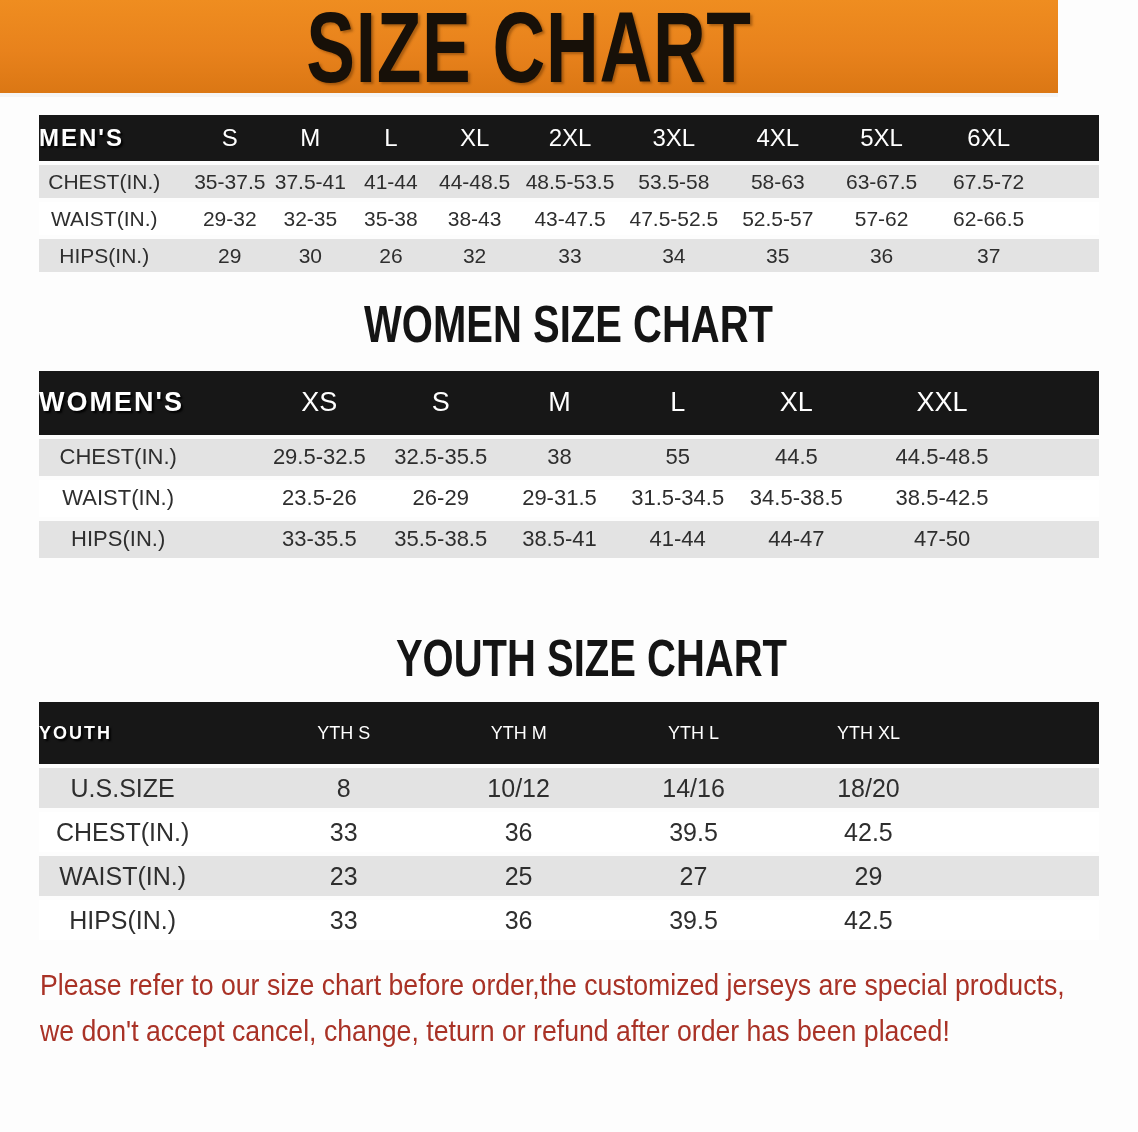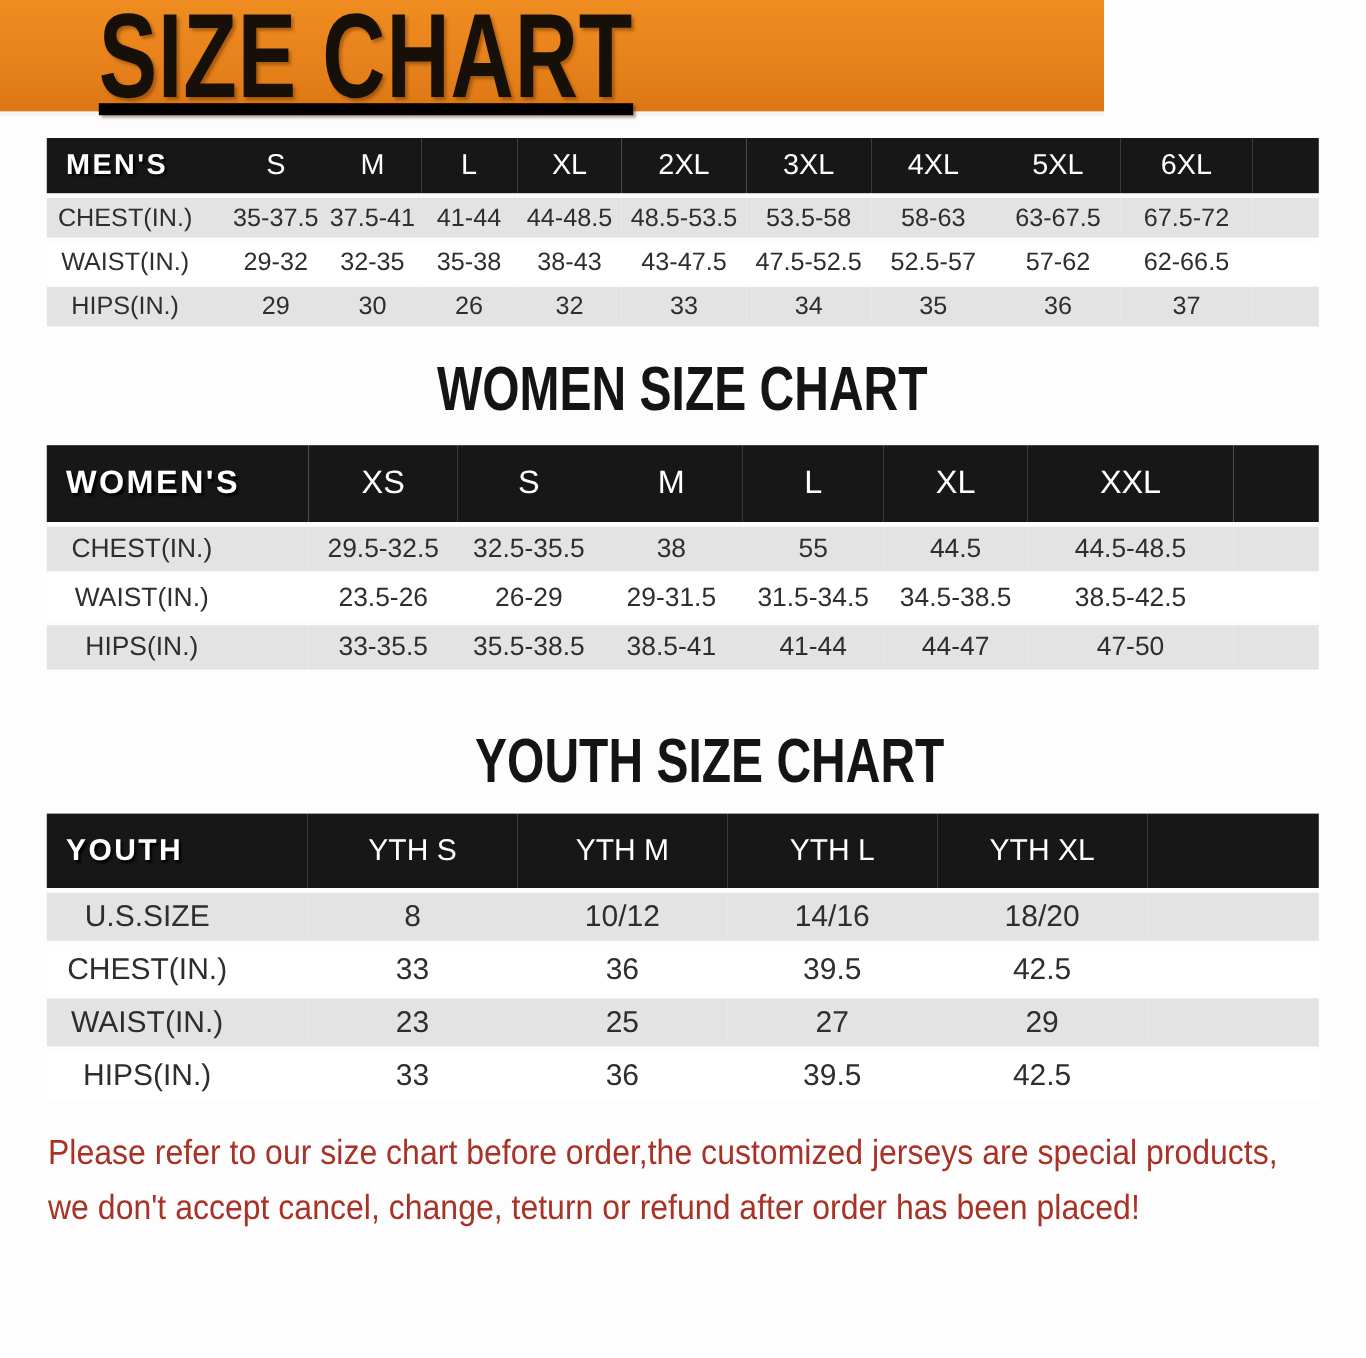--- a/index.html
+++ b/index.html
@@ -1,67 +1,67 @@
 <!DOCTYPE html>
 <html><head>
 <meta charset="utf-8">
 <style>
   * { margin:0; padding:0; box-sizing:border-box; }
   html,body { width:1138px; height:1132px; background:#fdfdfd; overflow:hidden;
               font-family:"Liberation Sans", sans-serif; }
 
   
-  .banner { width:920px; height:97px;
+  .banner { width:1058px; height:97px;
             background:linear-gradient(180deg,#ef8d20 0%,#e8821c 55%,#db7714 100%);
-            display:flex; align-items:center; 
-            border-bottom:4px solid #f5f5f5;text-decoration:underline; }
+            display:flex; align-items:center; justify-content:center;
+            border-bottom:4px solid #f5f5f5; }
   .banner-title { font-size:100px; font-weight:bold; color:#171008; white-space:nowrap;
                   transform:scale(0.73,1.0); letter-spacing:1px; line-height:1;
                   text-shadow:3px 2px 3px rgba(90,45,0,0.45); }
 
   
   .section-heading { text-align:center; font-weight:bold; color:#141414; line-height:1.05; }
   .heading-inner { display:inline-block; font-size:50px; white-space:nowrap;
                    transform:scale(0.80,1.04); }
   .men-section    .section-heading { margin-top:24px; }
   .women-section  .section-heading { margin-top:22px; }
-  .youth-section  .section-heading { margin-top:46px;padding-left:45px; }
+  .youth-section  .section-heading { margin-top:70px;padding-left:45px; }
 
   
   table.size-table { width:1060px; margin-left:39px; table-layout:fixed;
                      border-collapse:separate; border-spacing:0 4px; }
   .men-section    table.size-table { margin-top:14px; }
   .women-section  table.size-table { margin-top:16px; }
   .youth-section  table.size-table { margin-top:14px; }
 
   tr.header-row td { background:#171717; color:#ffffff; text-align:center;
                      vertical-align:middle; overflow:hidden; }
   td.group-label { text-align:left !important; font-weight:bold; letter-spacing:2px;
-                   padding-left:16px; color:#fcfcfc;
+                   padding-left:0; color:#fcfcfc;
                    text-shadow:2px 2px 2px rgba(0,0,0,0.95); white-space:nowrap;margin-top:44px; }
   td.col-header { white-space:nowrap; }
 
   tr.data-row td { text-align:center; vertical-align:middle; color:#2e2e2e;
                    white-space:nowrap; }
   tr.row-gray  td { background:#e3e3e3; }
   tr.row-white td { background:#ffffff; }
   td.row-label { color:#262626; }
 
   
   .men-table   tr.header-row td { height:46px; font-size:24px; }
   .men-table   td.group-label   { font-size:29px; }
   .men-table   tr.data-row td   { height:33px; font-size:21px; }
   .men-table   td.row-label     { font-size:21px; padding-right:20px; }
 
   .women-table tr.header-row td { height:64px; font-size:27px; }
   .women-table td.group-label   { font-size:32px; }
   .women-table tr.data-row td   { height:37px; font-size:22px; }
   .women-table td.row-label     { font-size:22px; padding-right:60px; }
 
-  .youth-table tr.header-row td { height:62px; font-size:25px; }
+  .youth-table tr.header-row td { height:62px; font-size:18px; }
   .youth-table td.group-label   { font-size:31px; }
   .youth-table tr.data-row td   { height:40px; font-size:25px; }
   .youth-table td.row-label     { font-size:22px; padding-right:50px; }
 
   
   .disclaimer { margin:18px 0 0 40px; }
   .disclaimer-line { display:block; white-space:nowrap; color:#a93226;
                      font-size:29px; line-height:46px;
                      transform:scale(0.92,1.0); transform-origin:left center; }
 </style>

